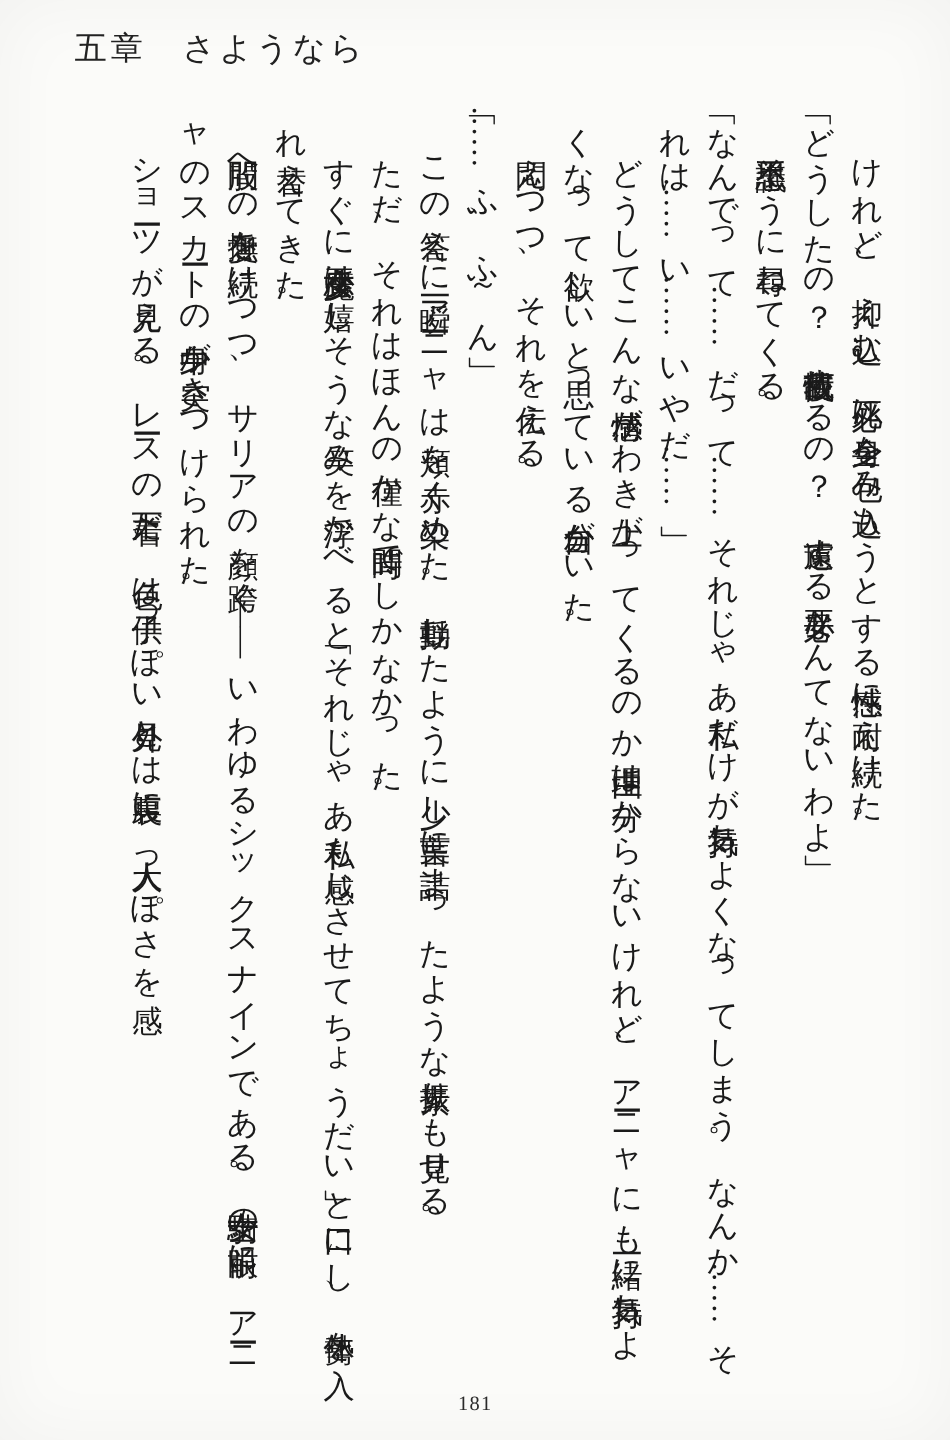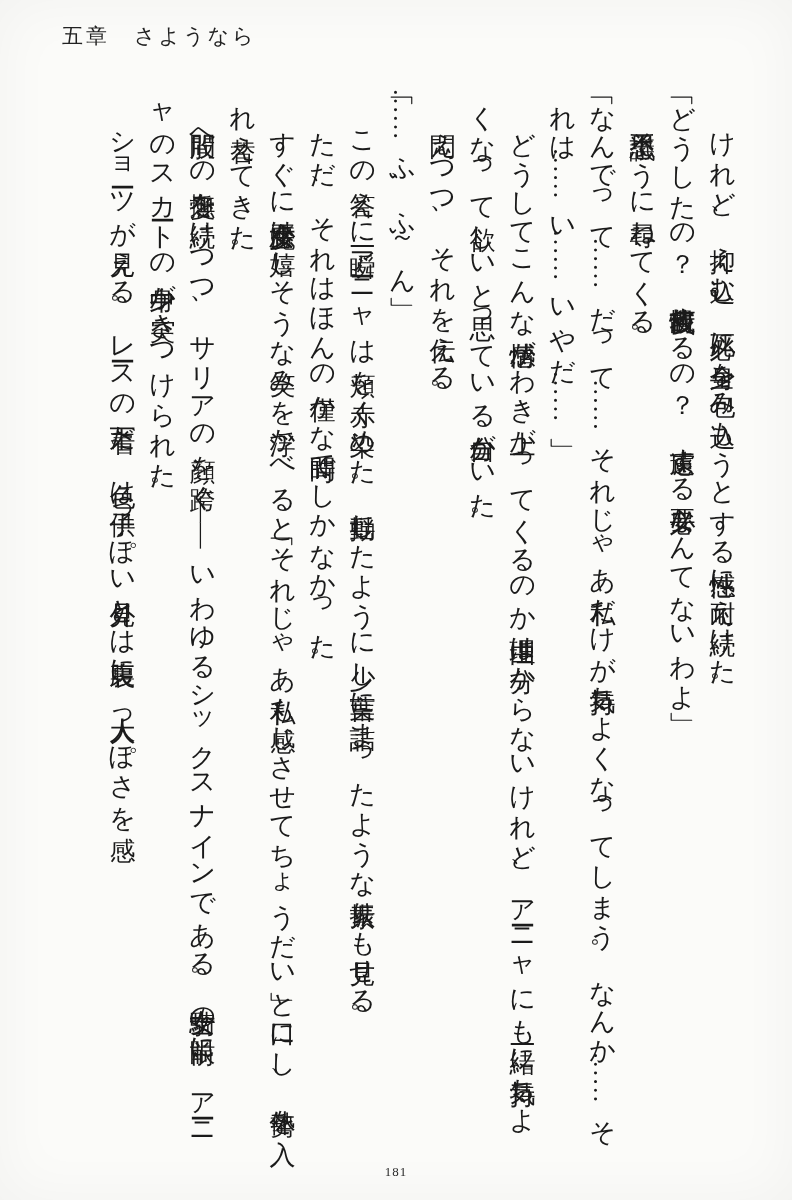--- a/index.html
+++ b/index.html
@@ -15,21 +15,21 @@
     background: #fbfbf9;
     overflow: hidden;
     font-family: "Liberation Serif", "DejaVu Serif", serif;
     color: #1c1c1c;
     box-shadow: inset 0 0 60px rgba(0,0,0,0.04);
   }
   .chapter-header {
     position: absolute;
     top: 22px;
     left: 62px;
-    font-size: 21px;
+    font-size: 27px;
     letter-spacing: 3px;
     white-space: pre;
     color: #222;
   }
   .body-text {
     position: absolute;
     top: 88px;
     right: 50px;
     height: 1048px;
     writing-mode: vertical-rl;
@@ -45,21 +45,21 @@
   }
   .body-text p.para.indent {
     text-indent: 1em;
   }
   .page-number {
     position: absolute;
     bottom: 20px;
     left: 0;
     width: 100%;
     text-align: center;
-    font-size: 13px;
+    font-size: 17px;
     letter-spacing: 1px;
     color: #2a2a2a;
   }
 </style>
 </head>
 <body>
 
 <div class="page">
   <div class="chapter-header">五章　さようなら</div>
 

